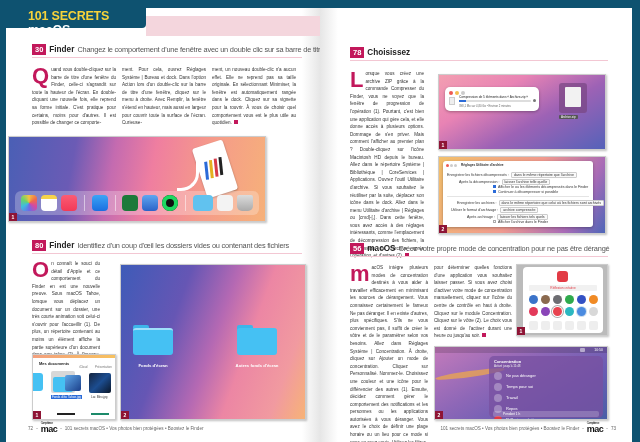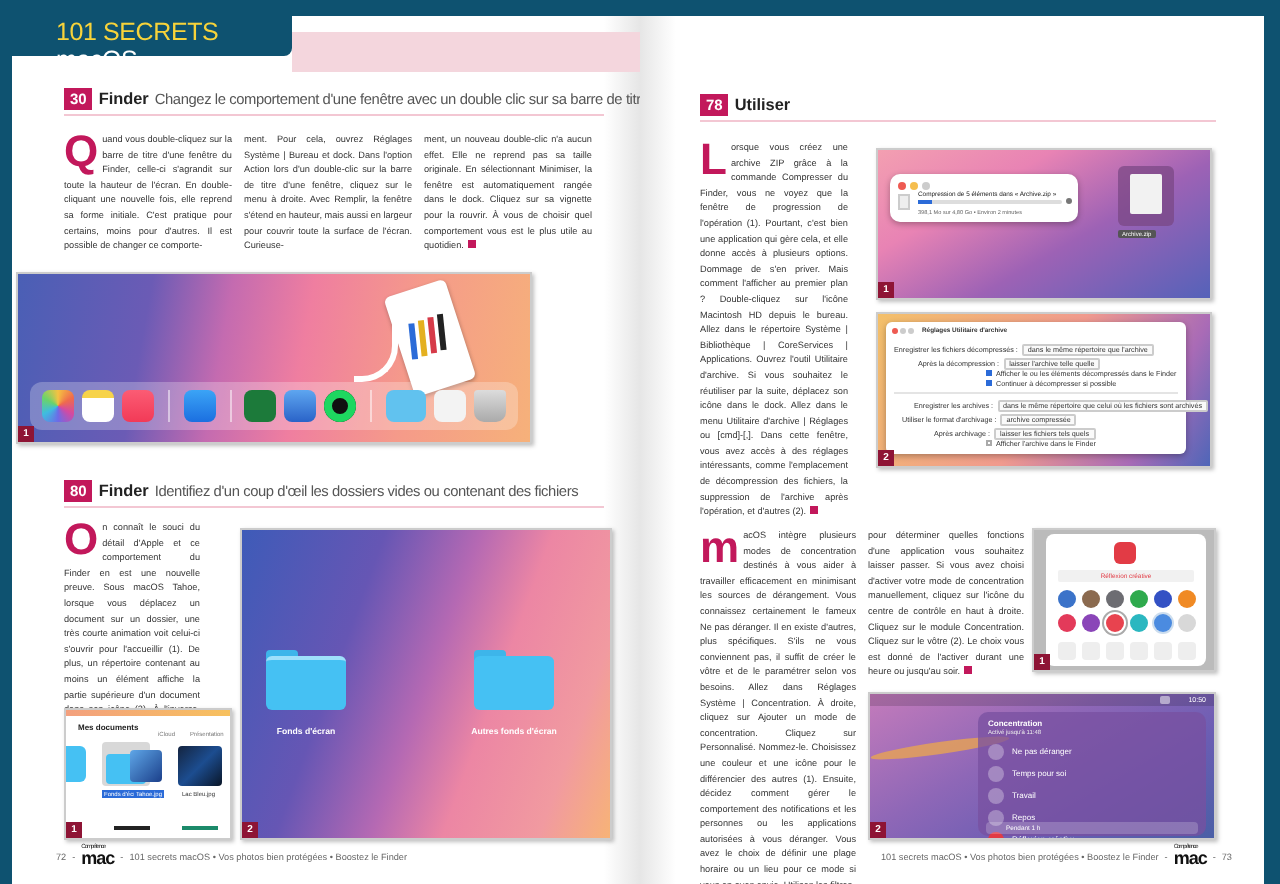--- a/index.html
+++ b/index.html
@@ -6,21 +6,21 @@
 html,body{width:640px;height:442px;overflow:hidden;background:#0e5270;font-family:"Liberation Sans",sans-serif}
 .spread{position:absolute;left:0;top:0;width:640px;height:442px;background:#0e5270}
 .page{position:absolute;top:8px;height:434px;background:#fff;overflow:hidden}
 .page.left{left:6px;width:314px}
 .page.right{left:320px;width:312px;background:linear-gradient(90deg,#e6e6e6 0,#fff 18px,#fff 100%)}
 .page.left{background:linear-gradient(270deg,#e6e6e6 0,#fff 18px,#fff 100%)}
 .hdr-band{position:absolute;top:8px;height:20px;background:#f4d6dd}
 .page.left .hdr-band{left:140px;right:0}
 .page.right .hdr-band{left:0;right:10px}
 .brand-tab{position:absolute;left:0;top:0;width:146px;height:28px;background:#0e5270;border-bottom-right-radius:4px}
-.brand{position:absolute;left:28px;top:9px;font-weight:normal;font-size:12.5px;color:#f7d33a;letter-spacing:-.2px}
+.brand{position:absolute;left:28px;top:9px;font-weight:bold;font-size:12.5px;color:#f7d33a;letter-spacing:-.2px}
 .brand span{color:#fff}
 .section-hdr{position:absolute;right:18px;top:12px;font-size:8px;font-weight:bold;color:#c2185b;letter-spacing:.2px;display:flex;align-items:center;gap:4px}
 .section-hdr .num{background:#c2185b;color:#fff;padding:0 3px;font-size:7px;line-height:10px}
 .tip-title{position:absolute;display:flex;align-items:center;gap:3px;font-size:8.2px;white-space:nowrap;border-bottom:1px solid #f3c7d3;padding-bottom:2px}
 .tip-num{background:#c2185b;color:#fff;font-weight:bold;padding:1px 3px;font-size:7.5px}
 .tip-kw{font-weight:bold;color:#222}
 .tip-desc{color:#555;font-size:7.4px;letter-spacing:-.2px}
 .badge{display:inline-block;margin-left:6px;width:20px;height:8px;border-radius:1px}
 .body-text{position:absolute;font-size:4.6px;line-height:7.6px;color:#333;text-align:justify}
 .dropcap{float:left;font-size:22px;line-height:18px;font-weight:bold;color:#c2185b;margin-right:2px;margin-top:1px}
@@ -147,21 +147,21 @@
   </div>
 
   <div class="brand-tab">
     <div class="brand"><span style="color:#f7d33a">101 SECRETS</span> <span>macOS</span></div>
   </div>
 
   <div class="page right">
 
     <div class="tip-title" style="left:30px;top:39px;width:258px">
       <span class="tip-num">78</span>
-      <span class="tip-kw">Utiliser</span>
+      <span class="tip-kw">Choisissez</span>
     </div>
     <div class="body-text" style="left:30px;top:62px;width:74px">
       <span class="dropcap">L</span><span>orsque vous créez une archive ZIP grâce à la commande Compresser du Finder, vous ne voyez que la fenêtre de progression de l'opération (1). Pourtant, c'est bien une application qui gère cela, et elle donne accès à plusieurs options. Dommage de s'en priver. Mais comment l'afficher au premier plan ? Double-cliquez sur l'icône Macintosh HD depuis le bureau. Allez dans le répertoire Système | Bibliothèque | CoreServices | Applications. Ouvrez l'outil Utilitaire d'archive. Si vous souhaitez le réutiliser par la suite, déplacez son icône dans le dock. Allez dans le menu Utilitaire d'archive | Réglages ou [cmd]-[,]. Dans cette fenêtre, vous avez accès à des réglages intéressants, comme l'emplacement de décompression des fichiers, la suppression de l'archive après l'opération, et d'autres (2).</span><span class="end"></span>
     </div>
     <div class="shot wall3" style="left:118px;top:66px;width:168px;height:76px">
       <div class="mac-window" style="left:6px;top:12px;width:94px;height:24px">
         <span class="tl" style="left:4px;background:#ee5a52"></span>
         <span class="tl" style="left:10px;background:#f5be4f"></span>
         <span class="tl" style="left:16px;background:#ccc"></span>
         <div style="position:absolute;left:4px;top:10px;width:6px;height:8px;background:#eee;border:1px solid #ccc"></div>
@@ -190,20 +190,25 @@
         <div class="settings-row" style="left:50px;top:29px"><span style="display:inline-block;width:3px;height:3px;background:#2b6bd8;margin-right:2px"></span><span>Continuer à décompresser si possible</span></div>
         <div style="position:absolute;left:4px;right:4px;top:35px;height:1px;background:#e4e4e4"></div>
         <div class="settings-row" style="left:14px;top:39px"><span>Enregistrer les archives :</span><span class="sel">dans le même répertoire que celui où les fichiers sont archivés</span></div>
         <div class="settings-row" style="left:8px;top:46px"><span>Utiliser le format d'archivage :</span><span class="sel">archive compressée</span></div>
         <div class="settings-row" style="left:24px;top:53px"><span>Après archivage :</span><span class="sel">laisser les fichiers tels quels</span></div>
         <div class="settings-row" style="left:50px;top:59px"><span style="display:inline-block;width:3px;height:3px;border:0.5px solid #aaa;margin-right:2px"></span><span>Afficher l'archive dans le Finder</span></div>
       </div>
       <div class="cap">2</div>
     </div>
 
+    <div class="tip-title" style="left:30px;top:235px;width:258px">
+      <span class="tip-num">56</span>
+      <span class="tip-kw">macOS</span>
+      <span class="tip-desc">Créez votre propre mode de concentration pour ne pas être dérangé</span>
+    </div>
     <div class="body-text" style="left:30px;top:256px;width:78px">
       <span class="dropcap">m</span><span>acOS intègre plusieurs modes de concentration destinés à vous aider à travailler efficacement en minimisant les sources de dérangement. Vous connaissez certainement le fameux Ne pas déranger. Il en existe d'autres, plus spécifiques. S'ils ne vous conviennent pas, il suffit de créer le vôtre et de le paramétrer selon vos besoins. Allez dans Réglages Système | Concentration. À droite, cliquez sur Ajouter un mode de concentration. Cliquez sur Personnalisé. Nommez-le. Choisissez une couleur et une icône pour le différencier des autres (1). Ensuite, décidez comment gérer le comportement des notifications et les personnes ou les applications autorisées à vous déranger. Vous avez le choix de définir une plage horaire ou un lieu pour ce mode si vous en avez envie. Utilisez les filtres</span>
     </div>
     <div class="body-text" style="left:114px;top:256px;width:78px">
       <span>pour déterminer quelles fonctions d'une application vous souhaitez laisser passer. Si vous avez choisi d'activer votre mode de concentration manuellement, cliquez sur l'icône du centre de contrôle en haut à droite. Cliquez sur le module Concentration. Cliquez sur le vôtre (2). Le choix vous est donné de l'activer durant une heure ou jusqu'au soir.</span><span class="end"></span>
     </div>
     <div class="shot" style="left:196px;top:256px;width:92px;height:72px;background:#bbb">
       <div style="position:absolute;left:6px;top:2px;width:80px;height:66px;background:#fff;border-radius:4px">
         <div style="position:absolute;left:34px;top:4px;width:11px;height:11px;background:#e23b45;border-radius:3px"></div>
         <div style="position:absolute;left:6px;top:18px;width:68px;height:6px;background:#f1f1f1;border-radius:1px;font-size:3.2px;color:#e23b45;text-align:center;line-height:6px">Réflexion créative</div>

